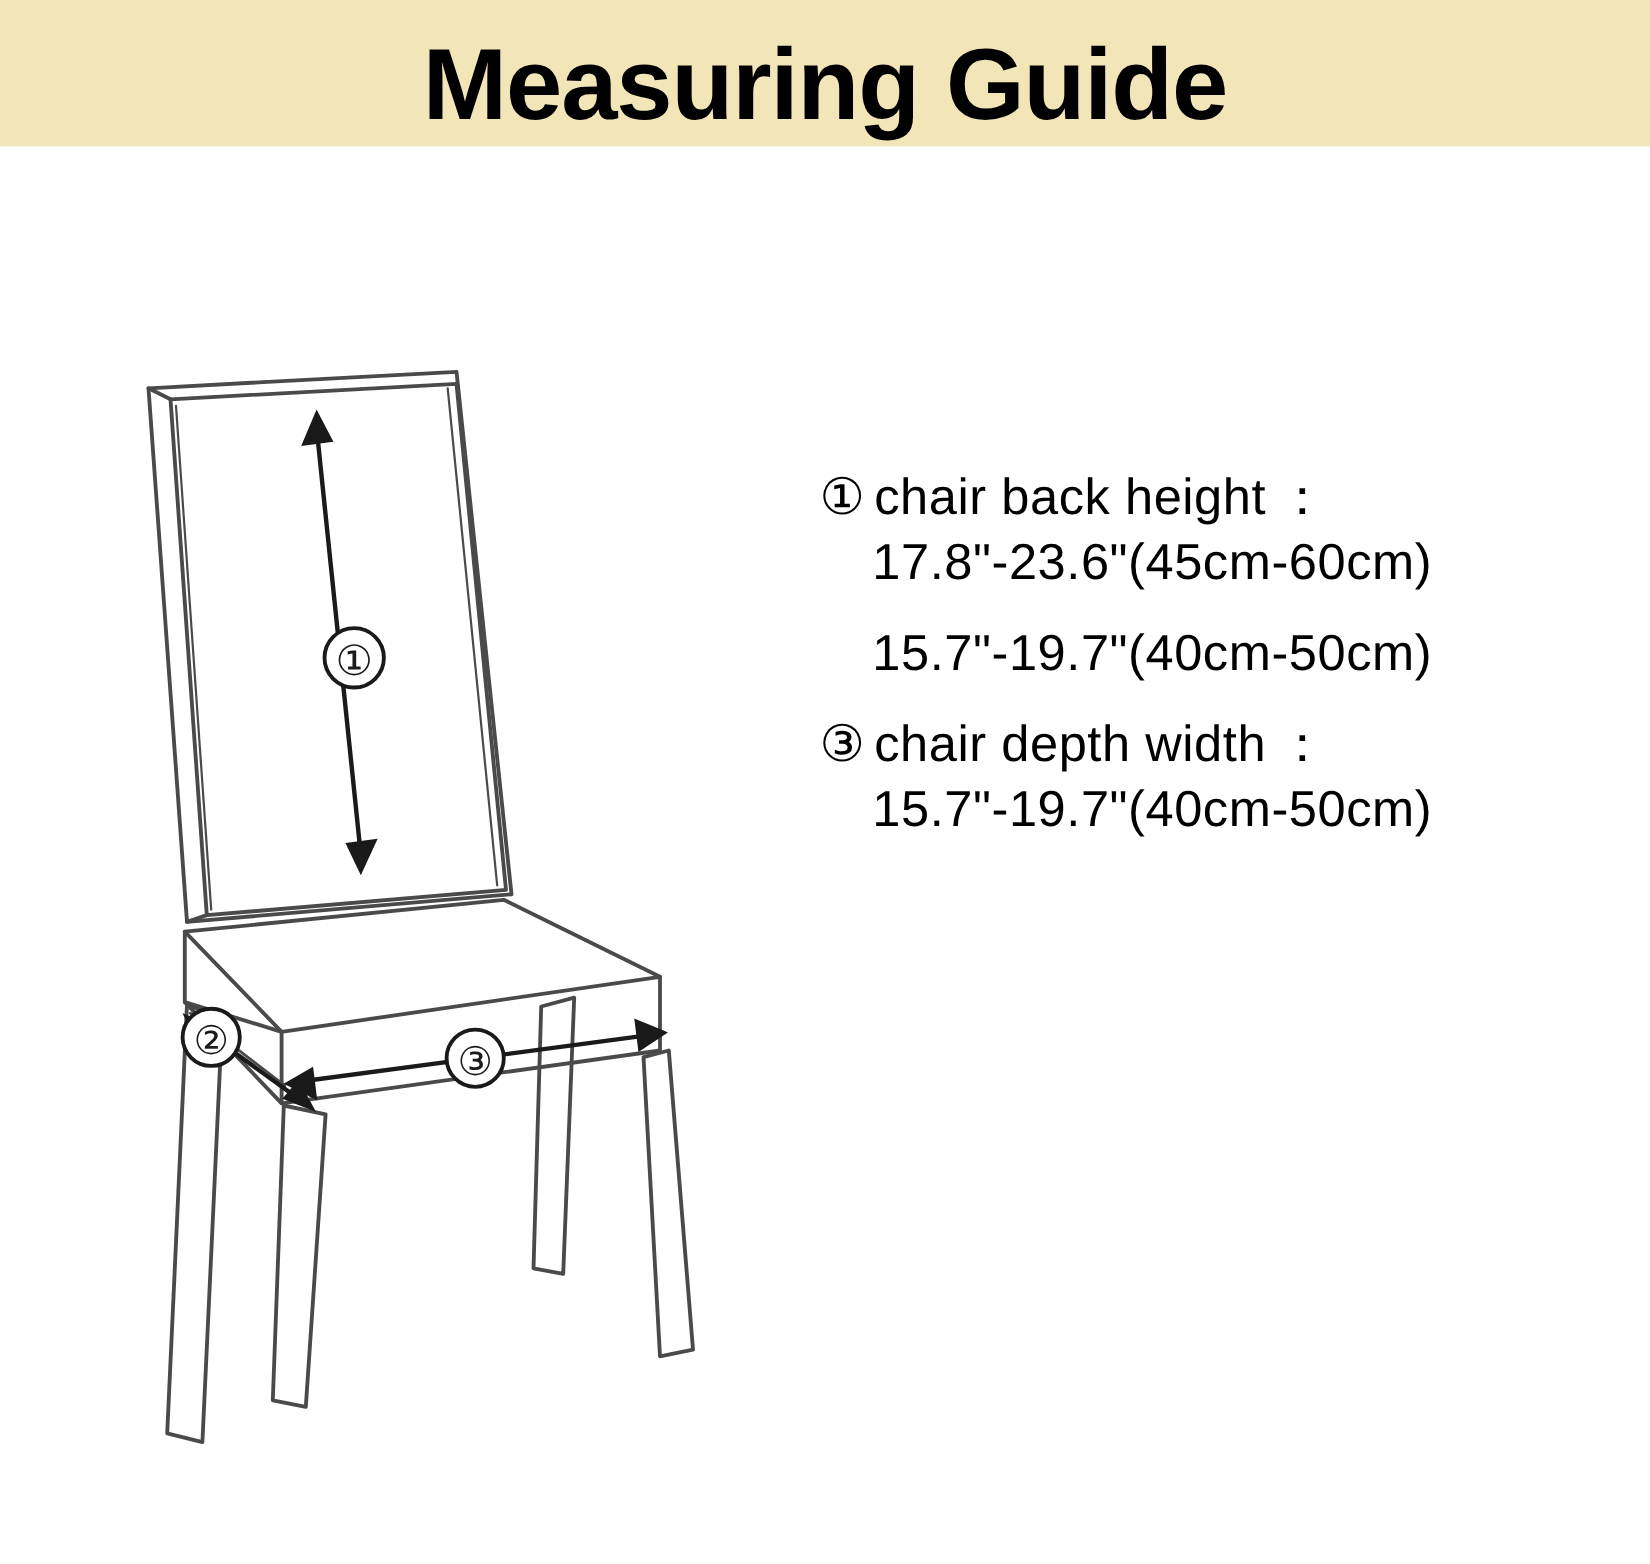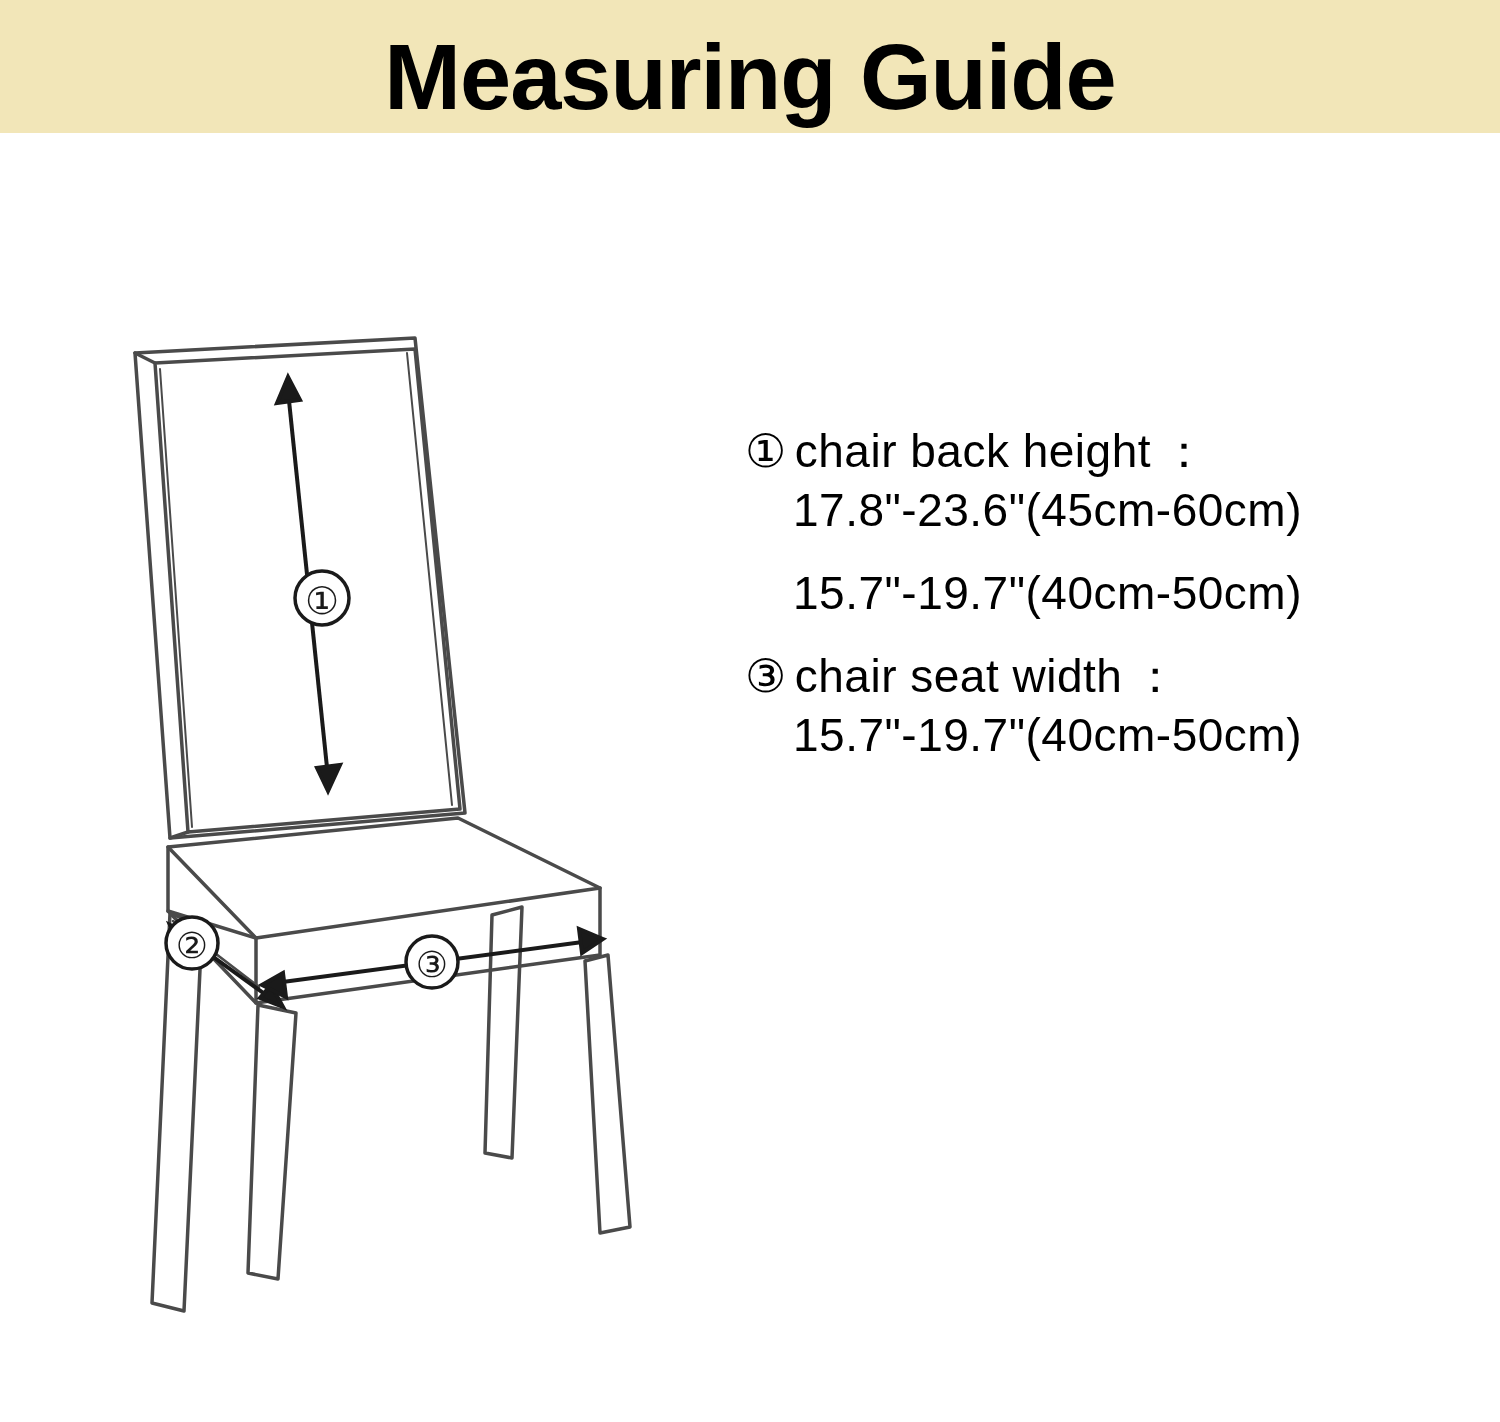--- a/index.html
+++ b/index.html
@@ -171,20 +171,20 @@
         </div>
         <div class="spec-value">17.8"-23.6"(45cm-60cm)</div>
       </div>
 
       <div class="spec-item">
         <div class="spec-value">15.7"-19.7"(40cm-50cm)</div>
       </div>
 
       <div class="spec-item">
         <div class="spec-label">
-          <span class="spec-num">③</span><span>chair seat width</span><span class="spec-colon">：</span>
+          <span class="spec-num">③</span><span>chair depth width</span><span class="spec-colon">：</span>
         </div>
         <div class="spec-value">15.7"-19.7"(40cm-50cm)</div>
       </div>
 
     </div>
   </div>
 </div>
 
 </body></html>

